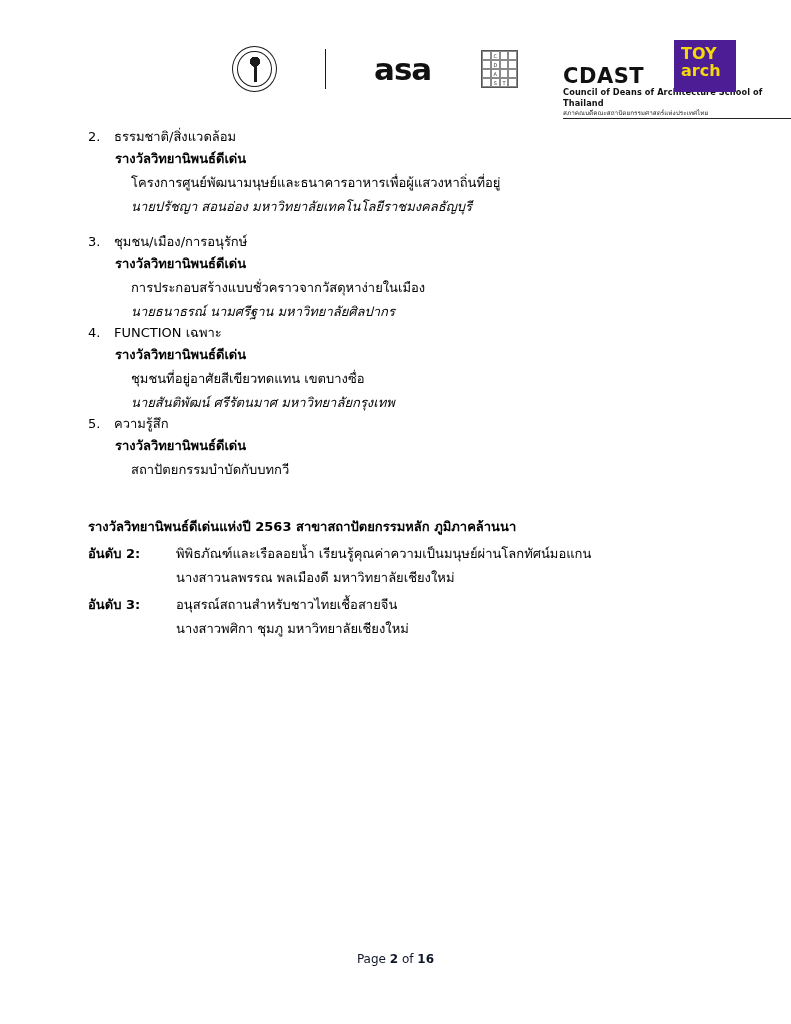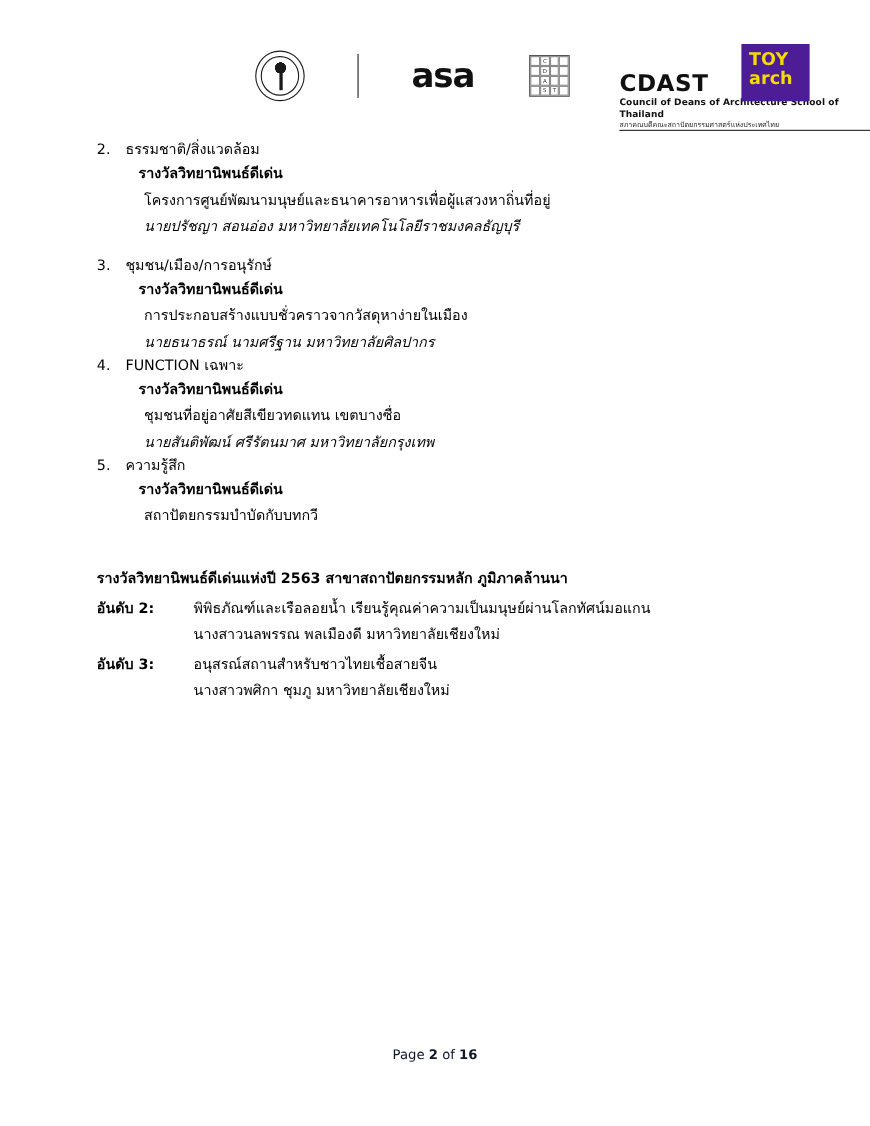--- a/index.html
+++ b/index.html
@@ -167,21 +167,21 @@
   }
   .cat-num {
     width: 26px;
     flex: none;
     font-size: 13px;
   }
   .cat-name {
     font-size: 13px;
   }
   .award-label {
-    margin-left: 38px;
+    margin-left: 27px;
     font-weight: 700;
     font-size: 13px;
     margin-top: 9px;
   }
   .proj {
     margin-left: 43px;
     font-size: 13px;
     margin-top: 11px;
   }
   .author {

